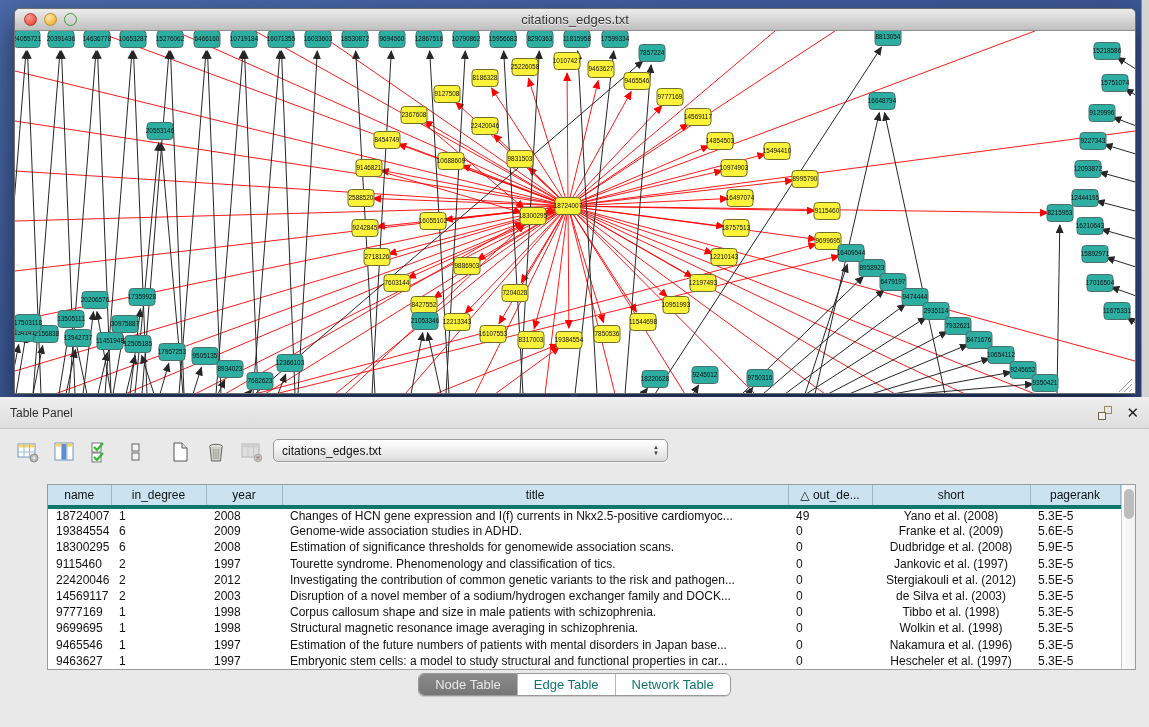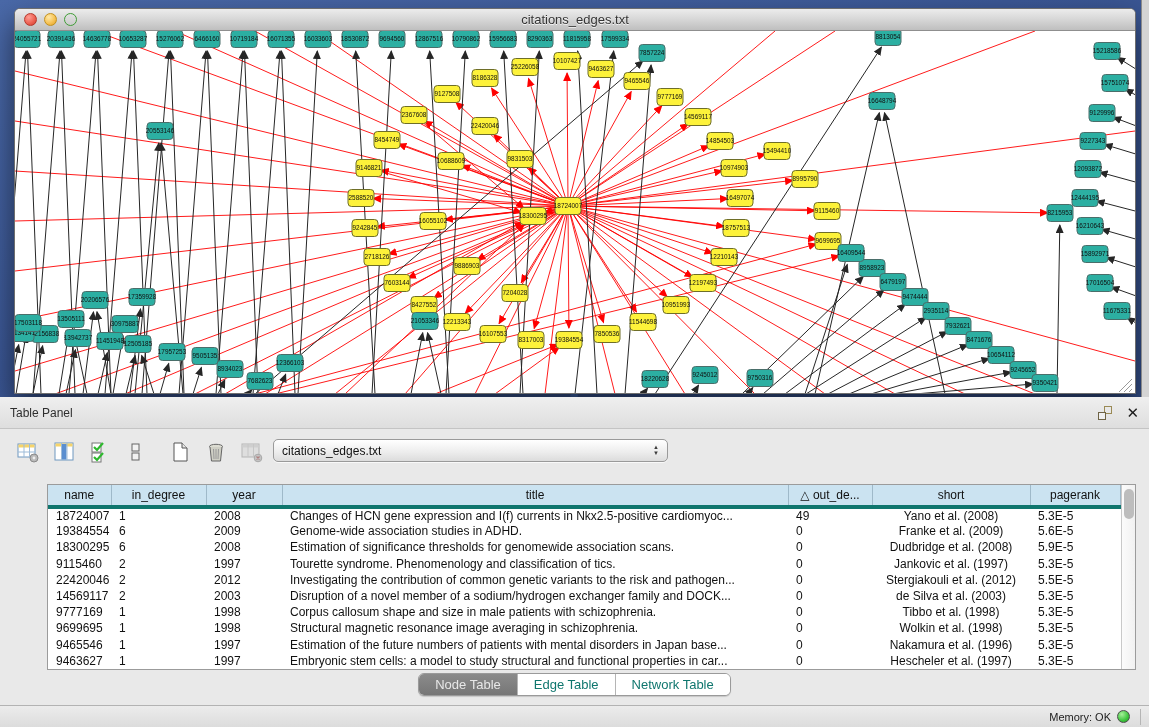--- a/index.html
+++ b/index.html
@@ -875,18 +875,13 @@
   </div>
 
   <div class="tabs">
     <div class="seg" id="seg-tabs">
         <div class="tab sel">Node Table</div>
         <div class="tab">Edge Table</div>
         <div class="tab">Network Table</div>
       </div>
   </div>
 
-  <div class="statusbar">
-    <span class="mem">Memory: OK</span>
-    <span class="memdot"></span>
-    <span class="sep"></span>
-  </div>
 </div>
 
 </body></html>

